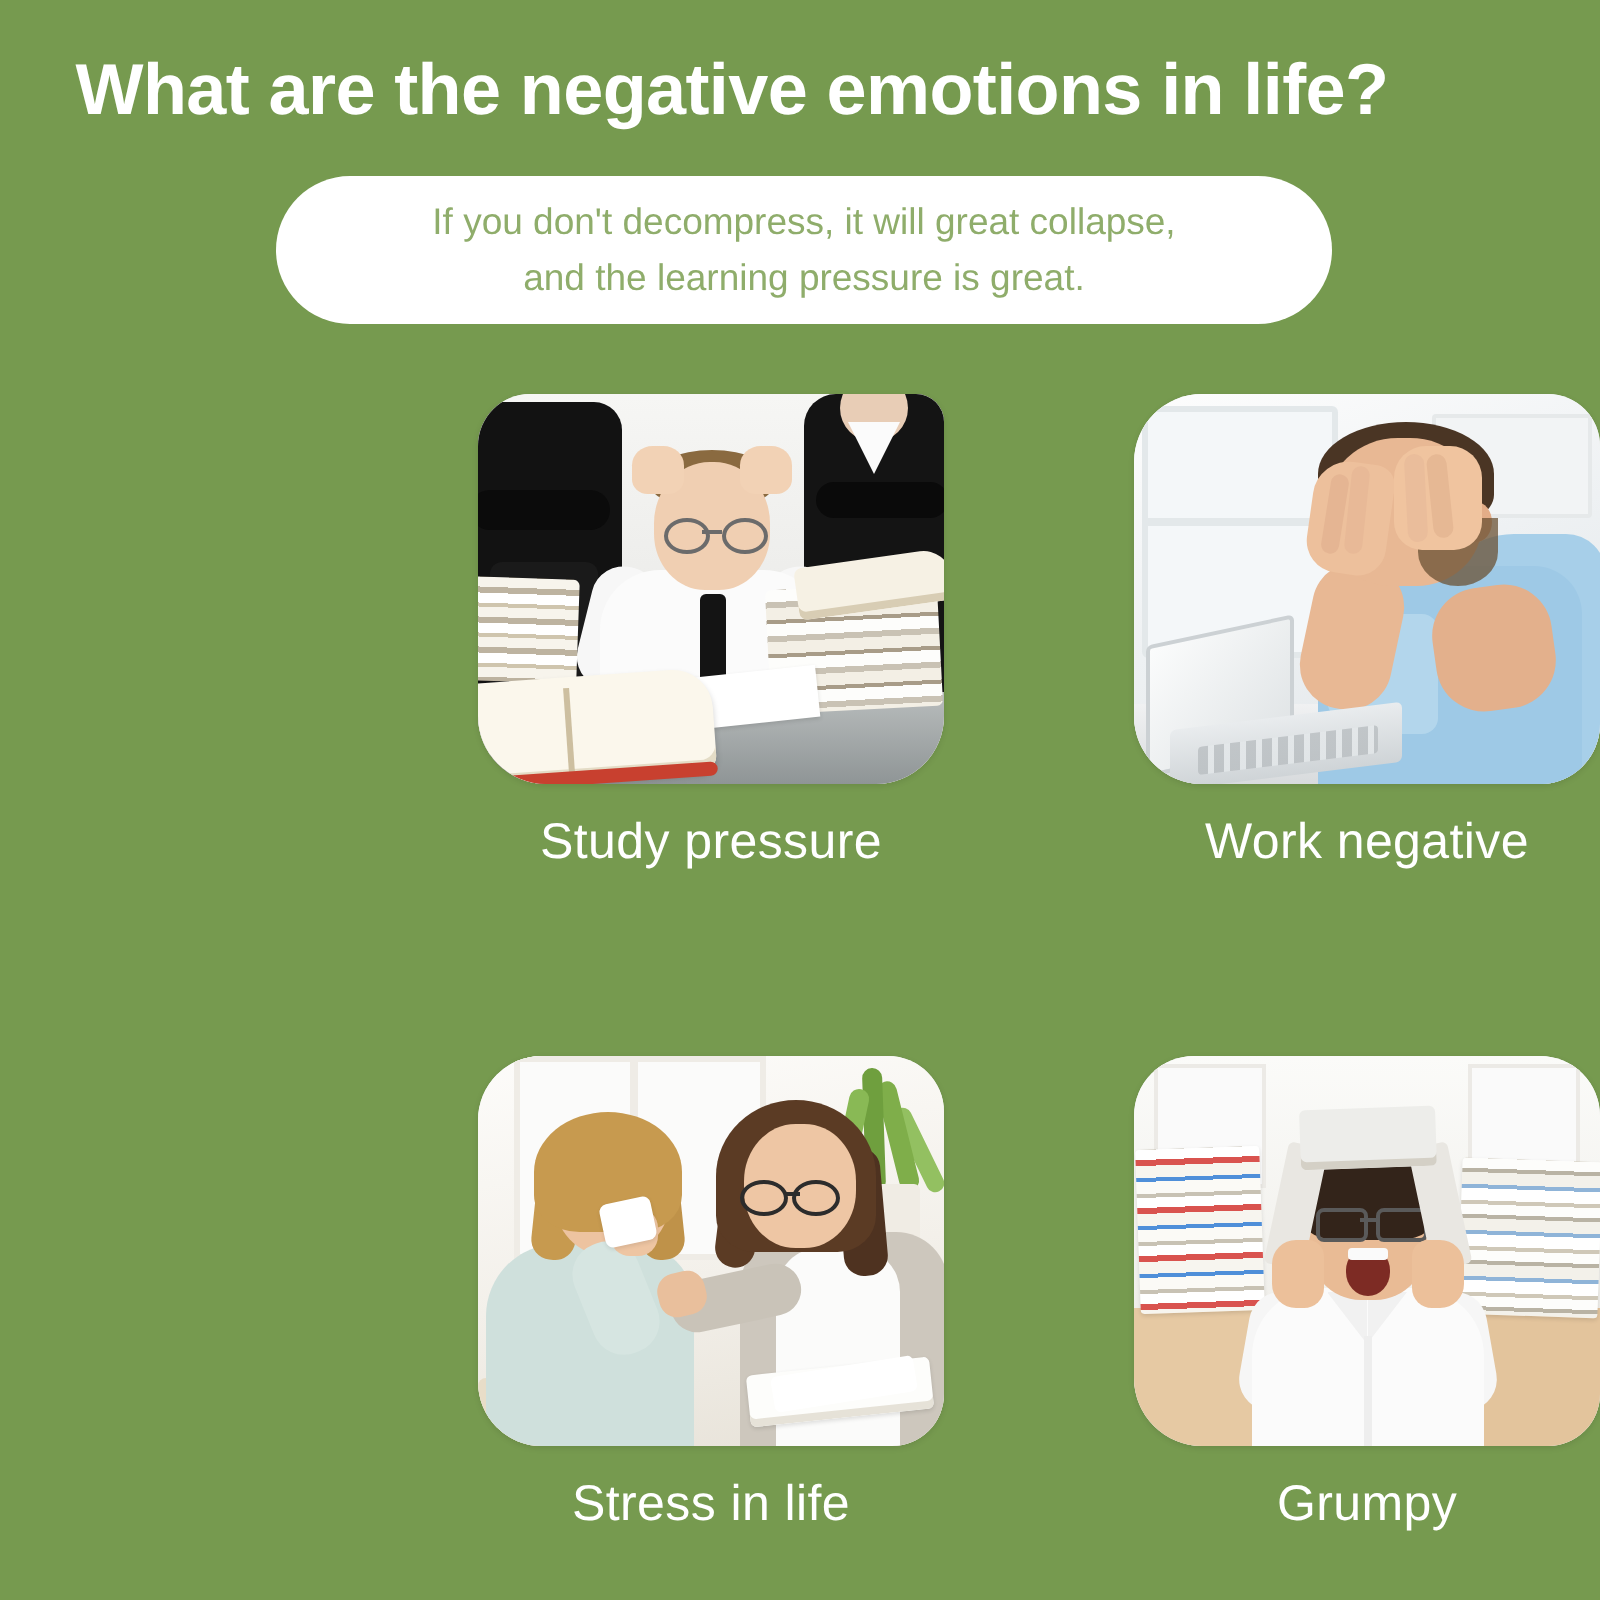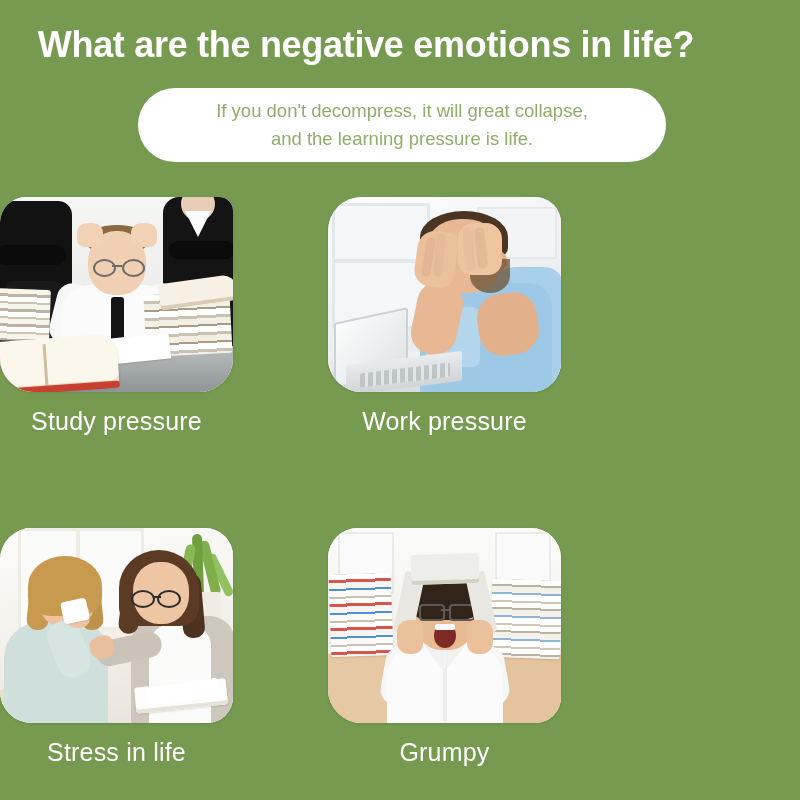--- a/index.html
+++ b/index.html
@@ -27,21 +27,21 @@
   }
   .subtitle-text{
     color:#8fad6b;font-size:18.5px;line-height:28px;text-align:center;
     font-family:"Liberation Sans", sans-serif;
   }
 
   
   .grid{
     position:absolute;left:0;top:197px;width:800px;
   }
-  .row{display:flex;justify-content:flex-start;gap:95px;}
+  .row{display:flex;justify-content:flex-end;gap:95px;}
   .row.second{margin-top:92px;}
   .cell{width:233px;}
   .card{
     position:relative;width:233px;height:195px;overflow:hidden;
     background:#eef2f4;
     border-radius:26px 14px 34px 34px;
     box-shadow:0 1px 3px rgba(0,0,0,.10);
   }
   .cell.b .card{border-radius:34px 26px 30px 34px;}
   .cell.c .card{border-radius:30px 30px 26px 34px;}
@@ -191,21 +191,21 @@
 </head>
 <body>
 
 <div class="poster">
 
   <div class="title">What are the negative emotions in life?</div>
 
   <div class="subtitle-pill">
     <div class="subtitle-text">
       <div>If you don't decompress, it will great collapse,</div>
-      <div>and the learning pressure is life.</div>
+      <div>and the learning pressure is great.</div>
     </div>
   </div>
 
   <div class="grid">
 
     <div class="row">
 
       <div class="cell a">
         <div class="card">
           <div class="scene">
@@ -262,21 +262,21 @@
             <div class="lay b-handR"></div>
             <div class="lay b-fing1"></div>
             <div class="lay b-fing2"></div>
             <div class="lay b-fing3"></div>
             <div class="lay b-fing4"></div>
             <div class="lay b-lapScreen"></div>
             <div class="lay b-lapBase"></div>
             <div class="lay b-lapKeys"></div>
           </div>
         </div>
-        <div class="caption">Work pressure</div>
+        <div class="caption">Work negative</div>
       </div>
 
     </div>
 
     <div class="row second">
 
       <div class="cell d">
         <div class="card">
           <div class="scene">
             <div class="lay d-bg"></div>

